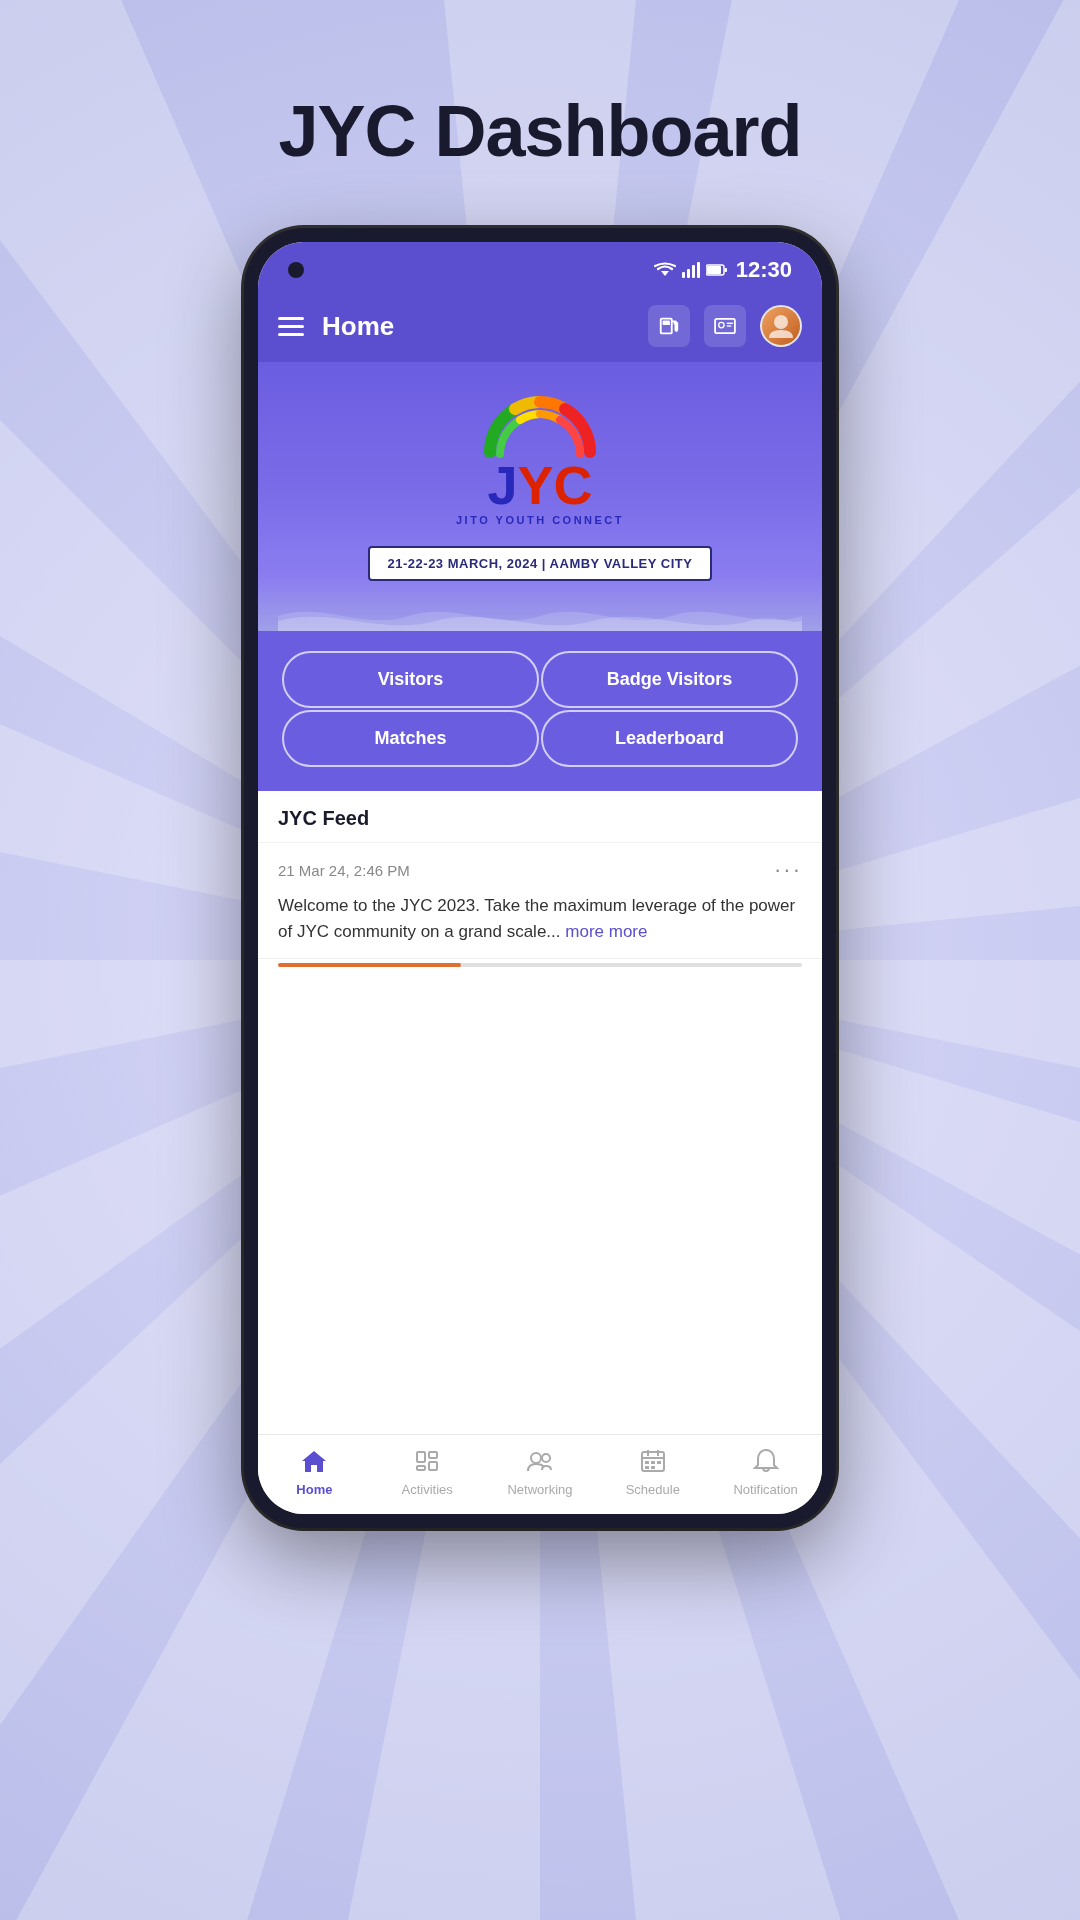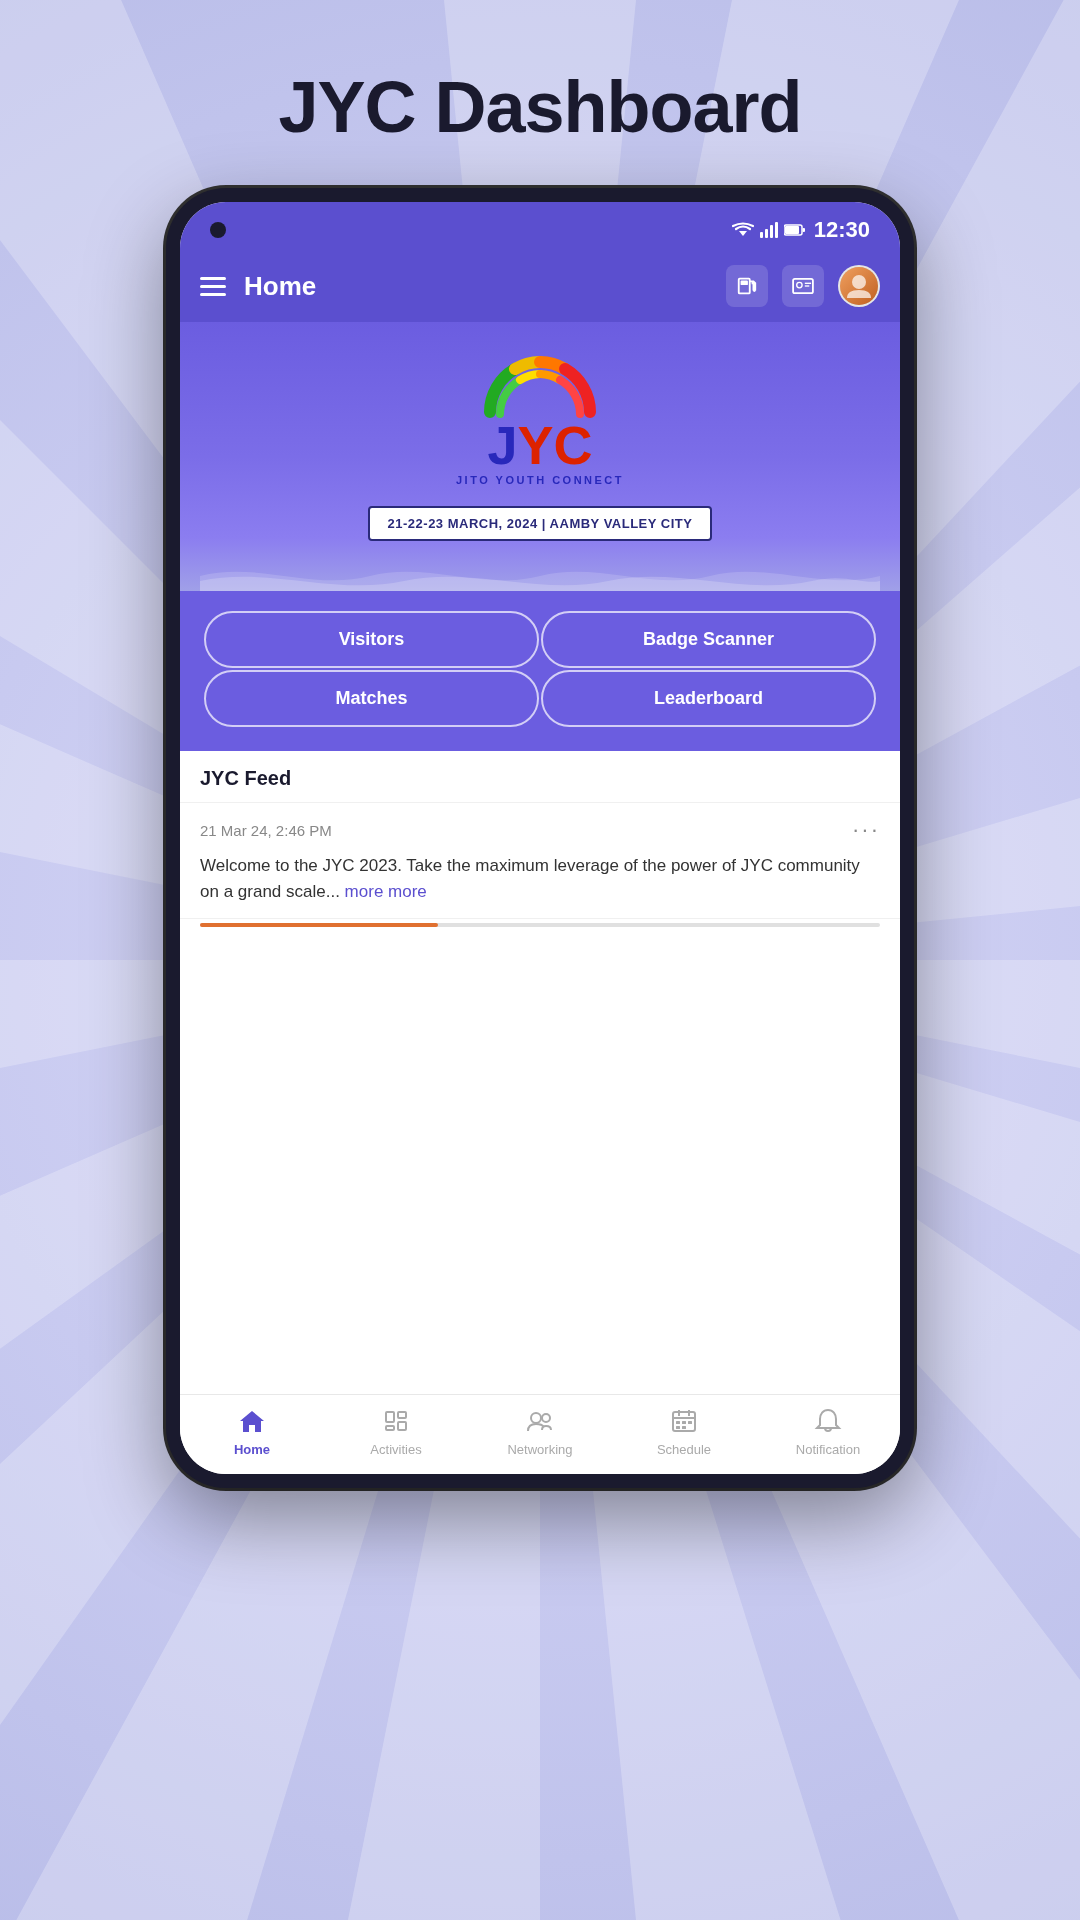--- a/index.html
+++ b/index.html
@@ -30,32 +30,32 @@
       transform: translate(-50%, -50%);
     }
 
     .page-title {
       position: relative;
       z-index: 2;
       text-align: center;
       font-size: 72px;
       font-weight: 800;
       color: #1a1a2e;
-      padding-top: 66px;
+      padding-top: 90px;
       padding-bottom: 40px;
       letter-spacing: -1px;
     }
 
     
     .phone-frame {
       position: relative;
       z-index: 2;
-      width: 748px;
+      width: 592px;
       height: 1300px;
-      margin: 0 auto;
+      margin: 16px auto;
       background: #1a1a2e;
       border-radius: 60px;
       box-shadow: 0 30px 80px rgba(0,0,0,0.4), 0 0 0 3px #333;
       overflow: hidden;
       display: flex;
       flex-direction: column;
     }
 
     
     .phone-inner {
@@ -454,21 +454,21 @@
       <div class="event-badge">21-22-23 MARCH, 2024 | AAMBY VALLEY CITY</div>
 
       <svg class="wave-divider" viewBox="0 0 600 30" preserveAspectRatio="none">
         <path d="M0,15 C50,0 100,30 150,15 C200,0 250,30 300,15 C350,0 400,30 450,15 C500,0 550,30 600,15 L600,30 L0,30 Z" fill="rgba(255,255,255,0.15)"></path>
         <path d="M0,20 C60,5 120,35 180,20 C240,5 300,35 360,20 C420,5 480,35 540,20 C570,12 585,24 600,20 L600,30 L0,30 Z" fill="rgba(255,255,255,0.2)"></path>
       </svg>
     </div>
 
     <div class="action-grid">
       <button class="action-btn">Visitors</button>
-      <button class="action-btn">Badge Scanner</button>
+      <button class="action-btn">Badge Visitors</button>
       <button class="action-btn">Matches</button>
       <button class="action-btn">Leaderboard</button>
     </div>
 
     <div class="feed-section">
       <div class="feed-header">JYC Feed</div>
       <div class="feed-item">
         <div class="feed-item-header">
           <span class="feed-timestamp">21 Mar 24, 2:46 PM</span>
           <span class="feed-more">···</span>

